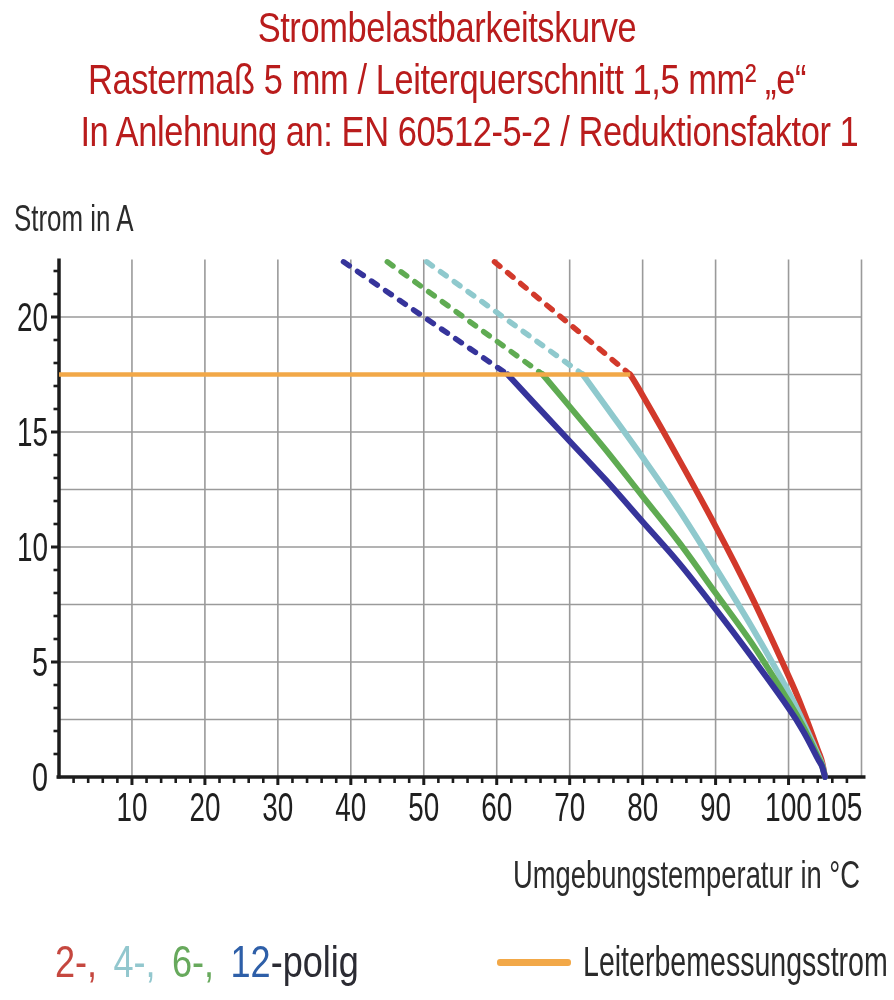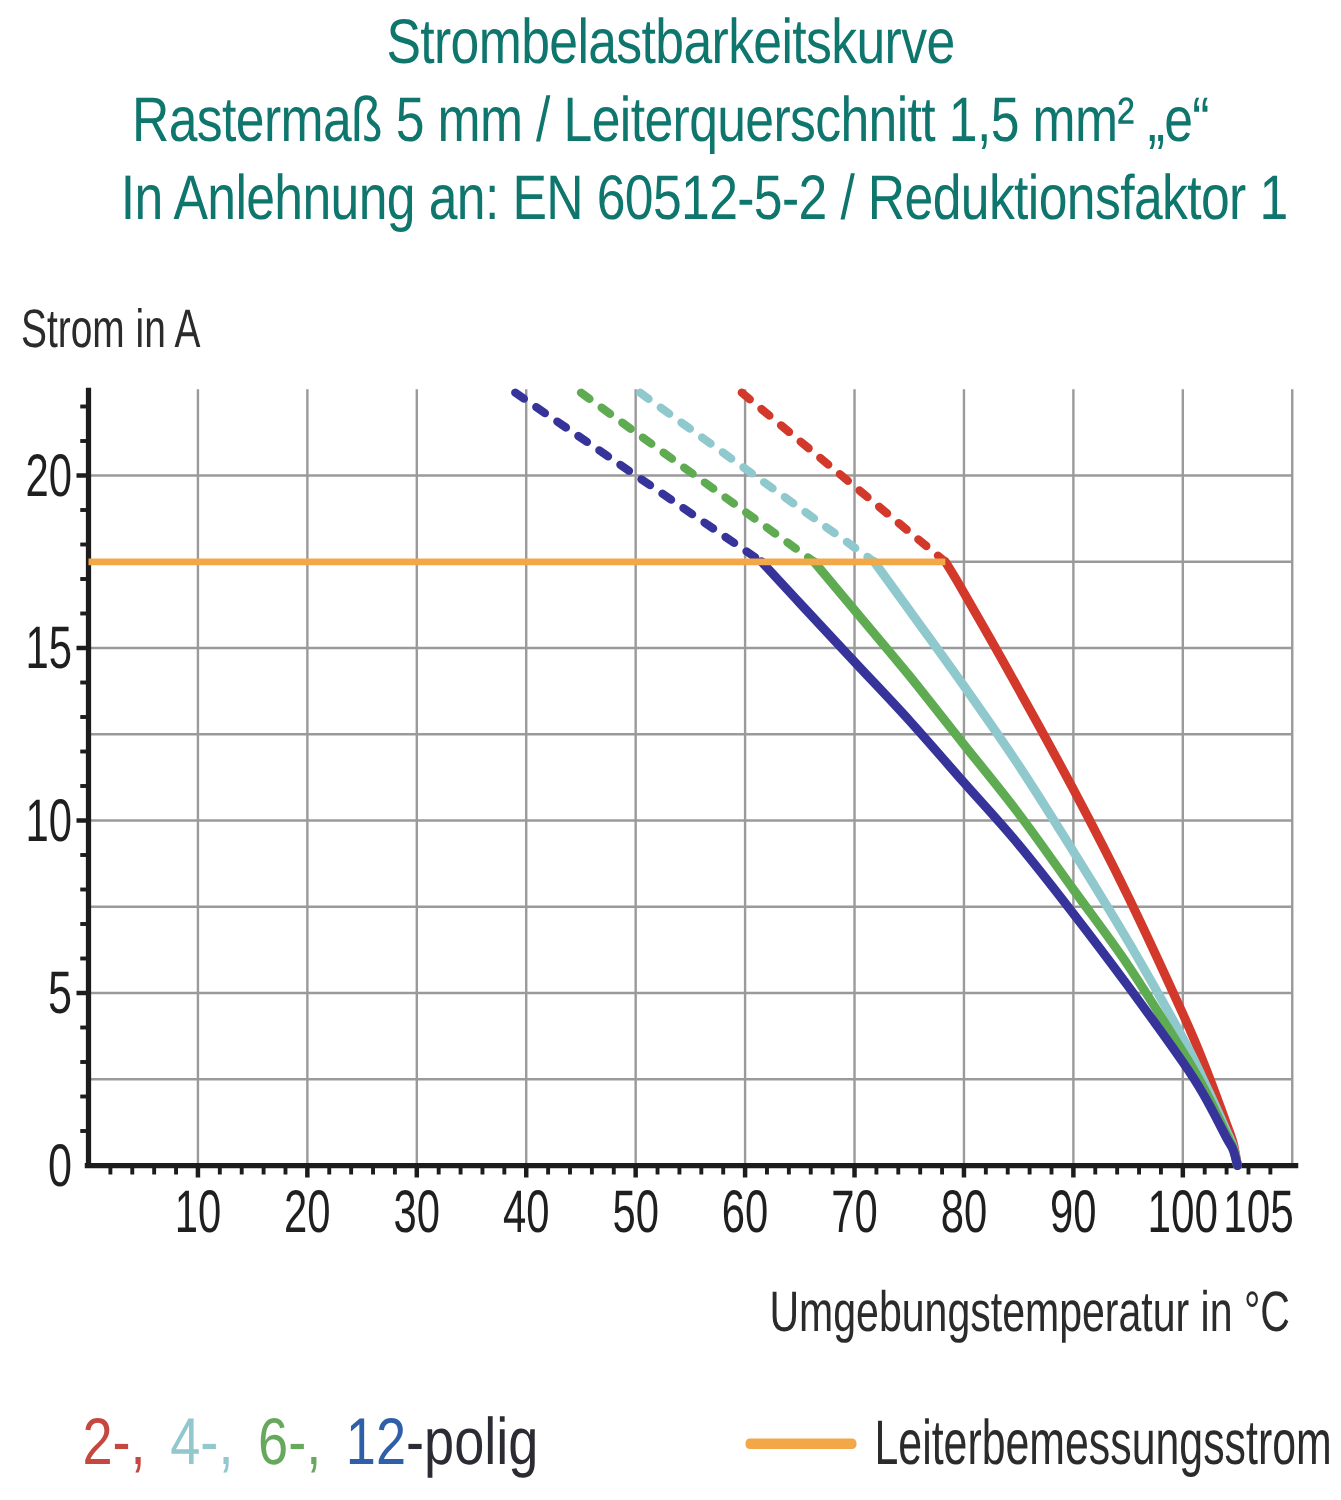--- a/index.html
+++ b/index.html
@@ -1,18 +1,18 @@
 <!DOCTYPE html>
 <html><head>
 <meta charset="utf-8">
 <style>
   html,body{margin:0;padding:0;background:#fff;}
   .page{position:relative;width:894px;height:1000px;background:#ffffff;overflow:hidden;
         font-family:"Liberation Sans", sans-serif;}
-  header{position:absolute;top:2px;left:0;width:894px;text-align:center;color:#0f766e;}
+  header{position:absolute;top:2px;left:0;width:894px;text-align:center;color:#b91c1c;}
   .hline{font-size:42px;line-height:52px;letter-spacing:-0.5px;
          transform:scaleX(0.82);transform-origin:50% 50%;white-space:nowrap;}
   .ylab{position:absolute;left:14px;top:198px;font-size:36px;color:#2b2b2b;
         transform:scaleX(0.72);transform-origin:0 50%;white-space:nowrap;}
   .xlab{position:absolute;right:34px;top:854px;font-size:38px;color:#2b2b2b;
         transform:scaleX(0.72);transform-origin:100% 50%;white-space:nowrap;}
   svg#chart-svg{position:absolute;left:0;top:0;}
   svg text{font-family:"Liberation Sans", sans-serif;fill:#1f1f1f;}
   .legend-left{position:absolute;left:55px;top:938px;font-size:44px;line-height:48px;
         transform:scaleX(0.82);transform-origin:0 50%;white-space:nowrap;}

